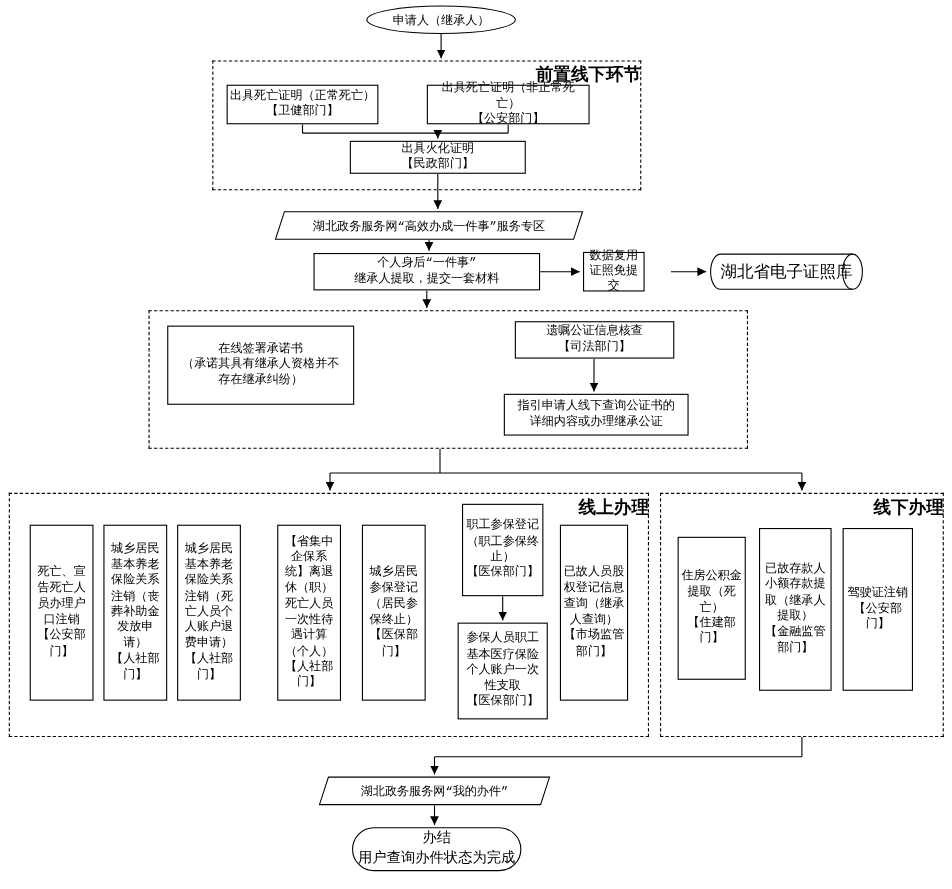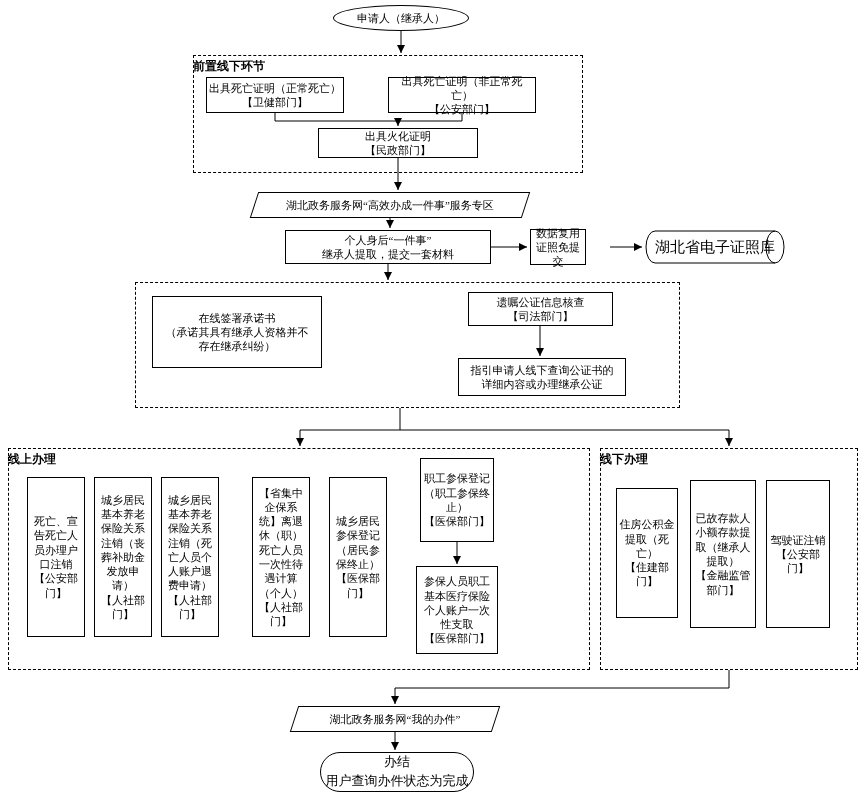--- a/index.html
+++ b/index.html
@@ -1,31 +1,31 @@
 <!DOCTYPE html>
 <html><head>
 <meta charset="utf-8">
 <style>
   * { margin:0; padding:0; box-sizing:border-box; }
   html,body { background:#fff; }
   .canvas {
     position:relative; width:865px; height:808px; background:#fff;
-    font-family:Liberation Serif, serif; color:#000;
+    font-family:Liberation Mono, monospace; color:#000;
   }
   .canvas > div { position:absolute; }
   .wires { position:absolute; left:0; top:0; }
   .box {
     border:1px solid #000; background:#fff;
     display:flex; align-items:center; justify-content:center;
     text-align:center; font-size:11px; line-height:1.3;
     white-space:pre-line; padding:1px 2px;
   }
   .tall { word-break:break-all; }
   .dashed { border:1px dashed #000; background:transparent; }
-  .grouplbl { font-weight:bold; font-size:12px; text-align:left; white-space:pre-line; }
+  .grouplbl { font-weight:bold; font-size:16px; text-align:right; white-space:pre-line; }
   .ellipse {
     border:1px solid #000; border-radius:50%; background:#fff;
     display:flex; align-items:center; justify-content:center;
     font-size:11px; text-align:center;
   }
   .stadium {
     border:1px solid #000; border-radius:20px; background:#fff;
     display:flex; align-items:center; justify-content:center;
     text-align:center; font-size:13px; line-height:1.45; white-space:pre-line;
   }
@@ -127,20 +127,22 @@
   <div class="box tall" style="left:161px;top:477px;width:58px;height:160px">城乡居民基本养老保险关系注销（死亡人员个人账户退费申请）
 【人社部门】</div>
   <div class="box tall" style="left:252px;top:477px;width:58px;height:160px">【省集中企保系统】离退休（职）死亡人员一次性待遇计算（个人）
 【人社部门】</div>
   <div class="box tall" style="left:329px;top:477px;width:58px;height:160px">城乡居民参保登记（居民参保终止）
 【医保部门】</div>
   <div class="box tall" style="left:420px;top:458px;width:74px;height:84px">职工参保登记（职工参保终止）
 【医保部门】</div>
   <div class="box tall" style="left:416px;top:566px;width:82px;height:88px">参保人员职工基本医疗保险个人账户一次性支取
 【医保部门】</div>
+  <div class="box tall" style="left:509px;top:477px;width:62px;height:160px">已故人员股权登记信息查询（继承人查询）
+【市场监管部门】</div>
 
   <div class="dashed" style="left:600px;top:448px;width:258px;height:222px"></div>
   <div class="grouplbl" style="left:600px;top:451px;width:258px">线下办理</div>
   <div class="box tall" style="left:616px;top:488px;width:62px;height:130px">住房公积金提取（死亡）
 【住建部门】</div>
   <div class="box tall" style="left:690px;top:480px;width:66px;height:148px">已故存款人小额存款提取（继承人提取）
 【金融监管部门】</div>
   <div class="box tall" style="left:766px;top:480px;width:64px;height:148px">驾驶证注销
 【公安部门】</div>
 

